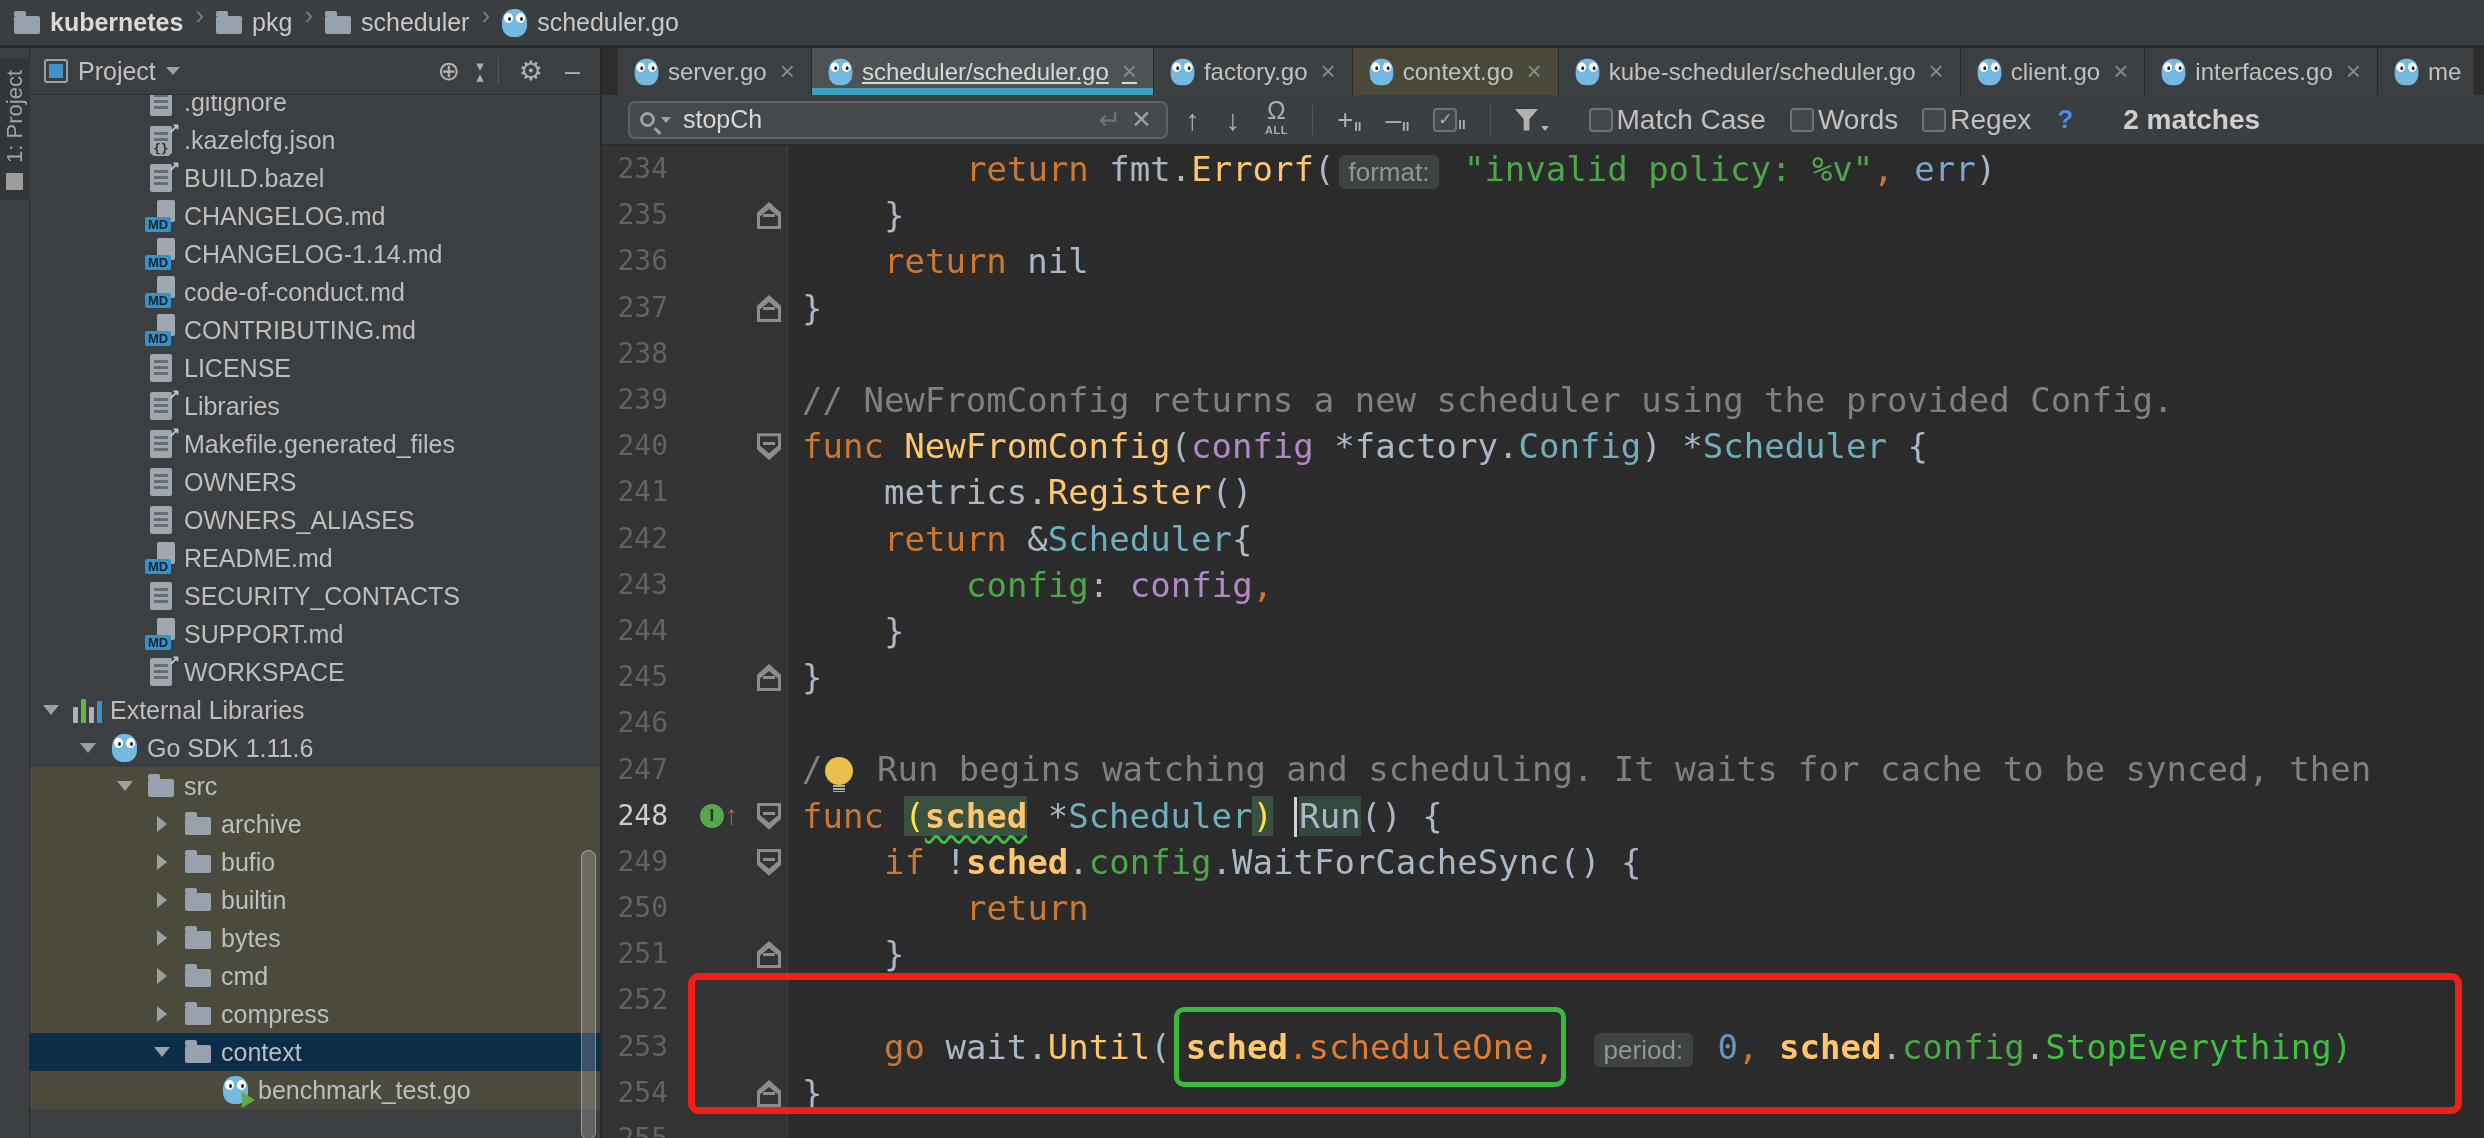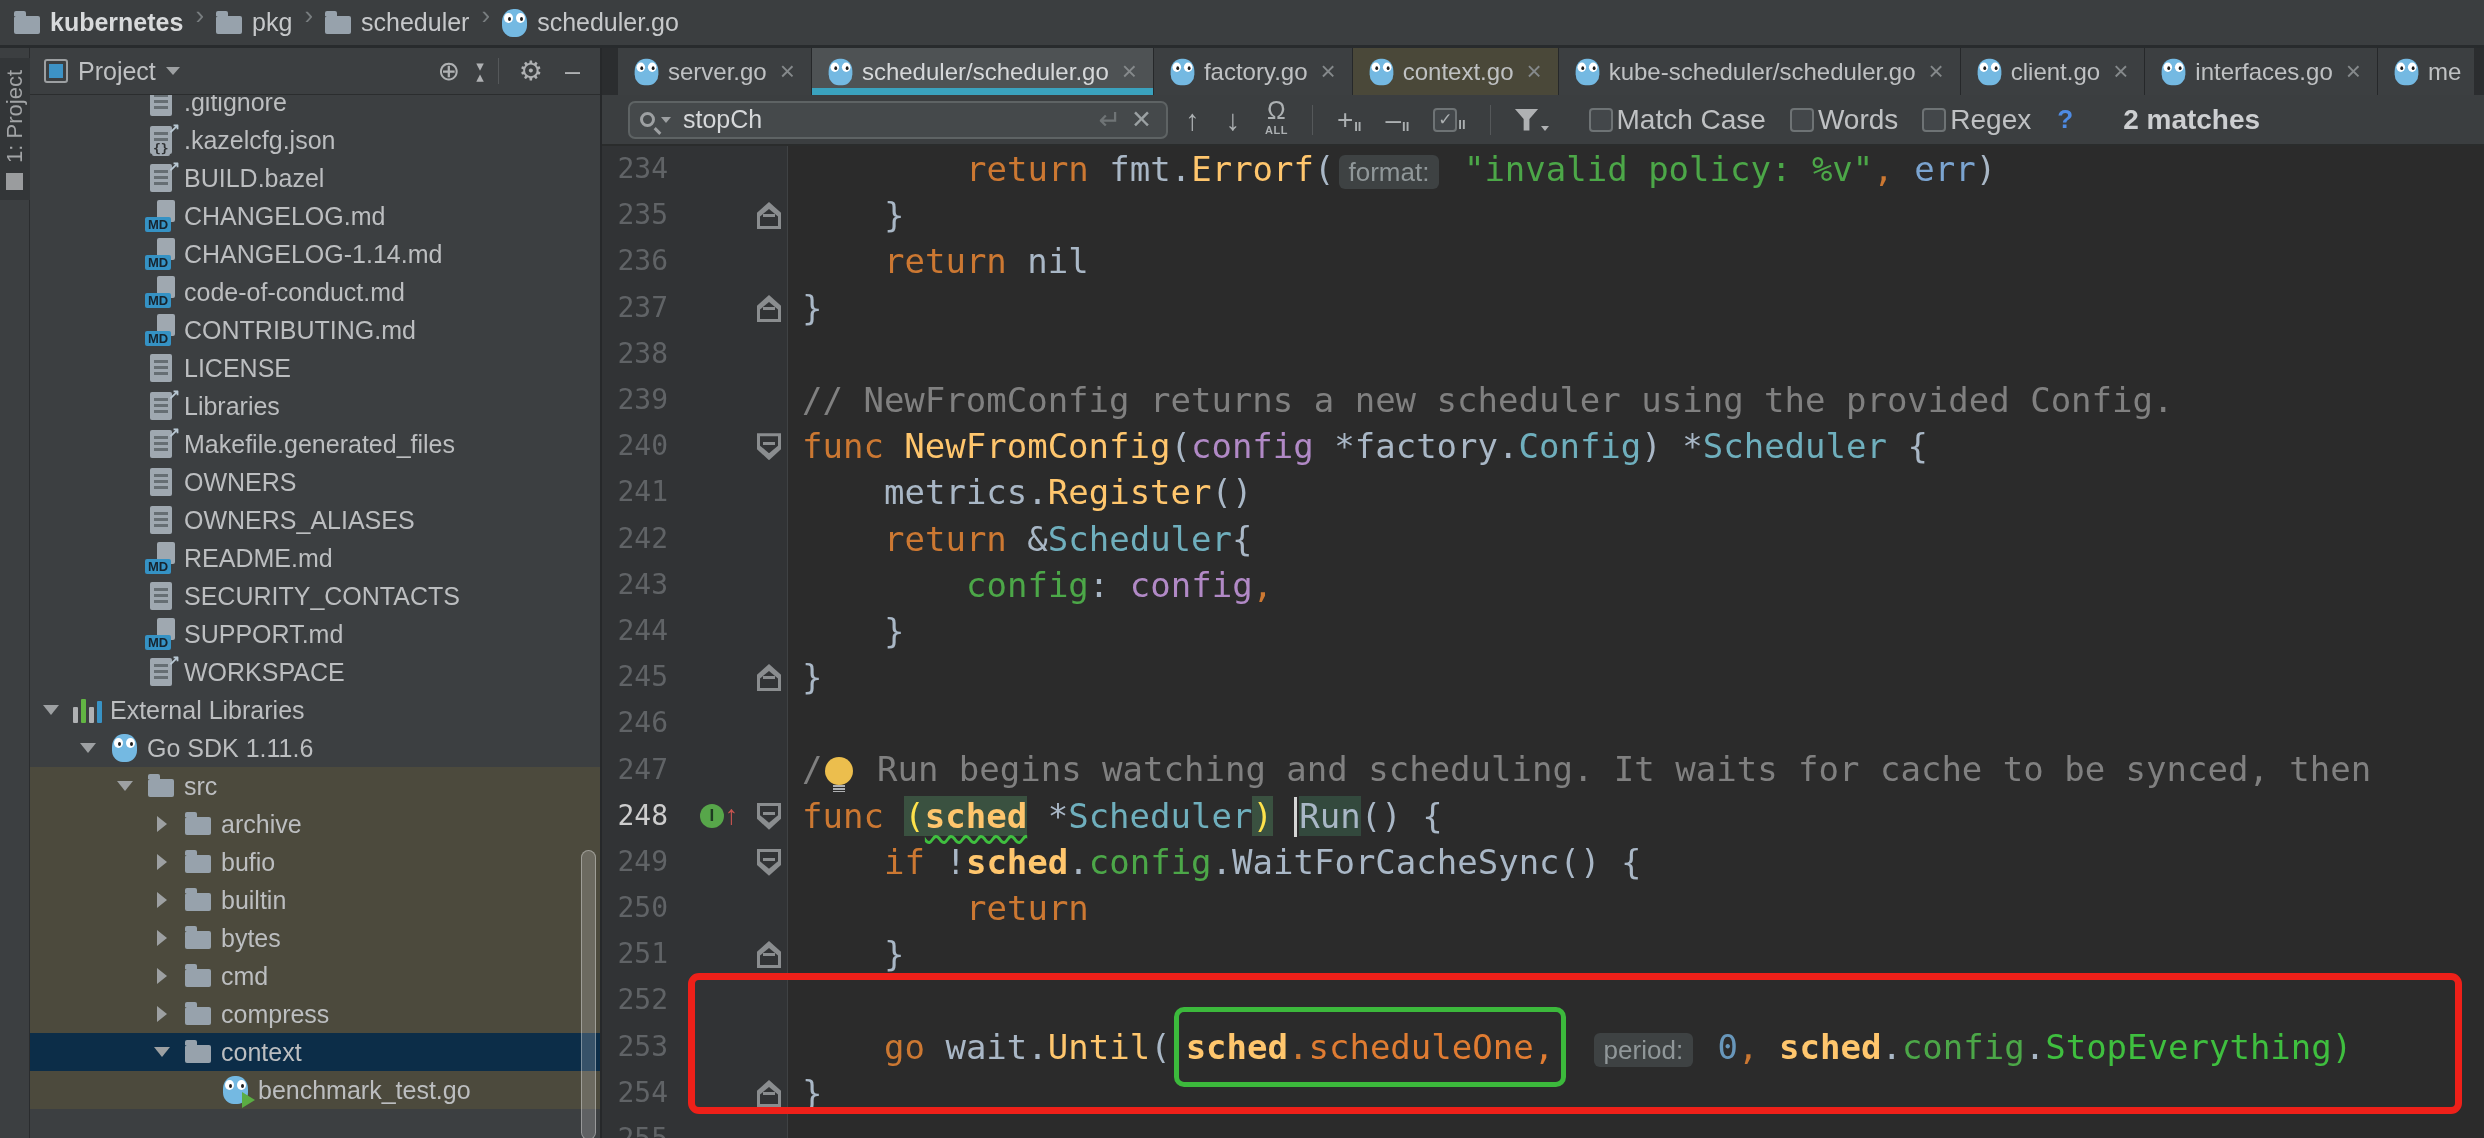--- a/index.html
+++ b/index.html
@@ -93,21 +93,21 @@
 
   
   .editor { flex:1; display:flex; flex-direction:column; min-width:0; }
 
   .tab-strip { height:47px; flex:0 0 auto; background:#2B2D2F; display:flex;
     padding-left:16px; overflow:hidden; }
   .tab { display:flex; align-items:center; gap:9px; padding:0 16px; background:#3C3F41;
     border-right:1px solid #26282A; color:#BFC1C3; font-size:24px; position:relative;
     white-space:nowrap; flex:0 0 auto; }
   .tab.lib-tint { background:#4A4839; }
-  .tab.active { background:#4E5254; color:#D6D8DA; }
+  .tab.active { background:#4E5254; color:#D6D8DA;text-decoration:underline; }
   .tab.active::after { content:""; position:absolute; left:0; right:0; bottom:0; height:7px;
     background:var(--accent,#3AA2BE); }
   .tab .close { color:#85898B; font-size:26px; margin-left:4px; }
   .tab.partial { width:96px; overflow:hidden; padding-right:0; border-right:none; }
   .tab .gopher { transform:scale(.95); }
 
   .search-bar { height:51px; flex:0 0 auto; background:#3B3E40; border-bottom:2px solid #2A2C2C;
     display:flex; align-items:center; padding-left:26px; gap:8px; }
   .search-field { width:540px; height:38px; background:#45494B; border:2px solid #5E6364;
     border-radius:7px; display:flex; align-items:center; padding:0 10px; gap:6px; }

